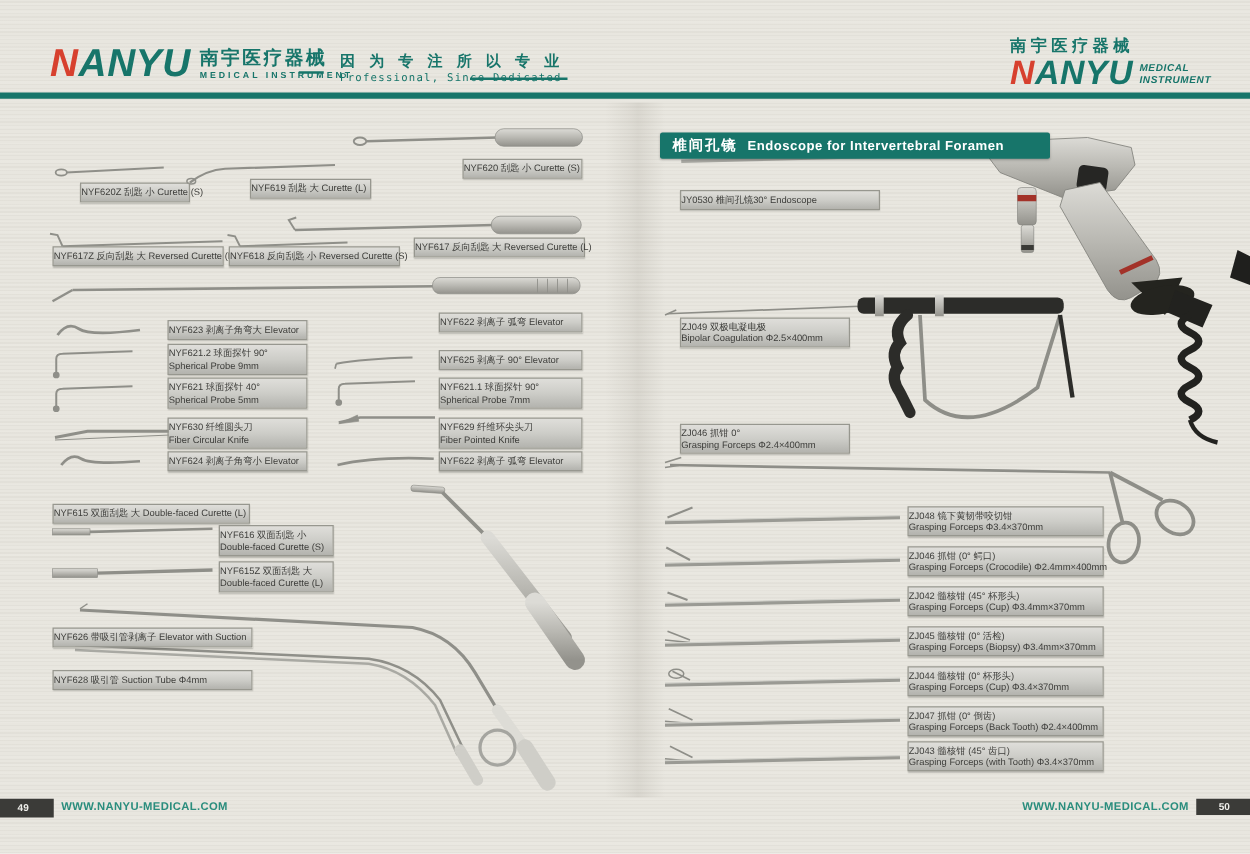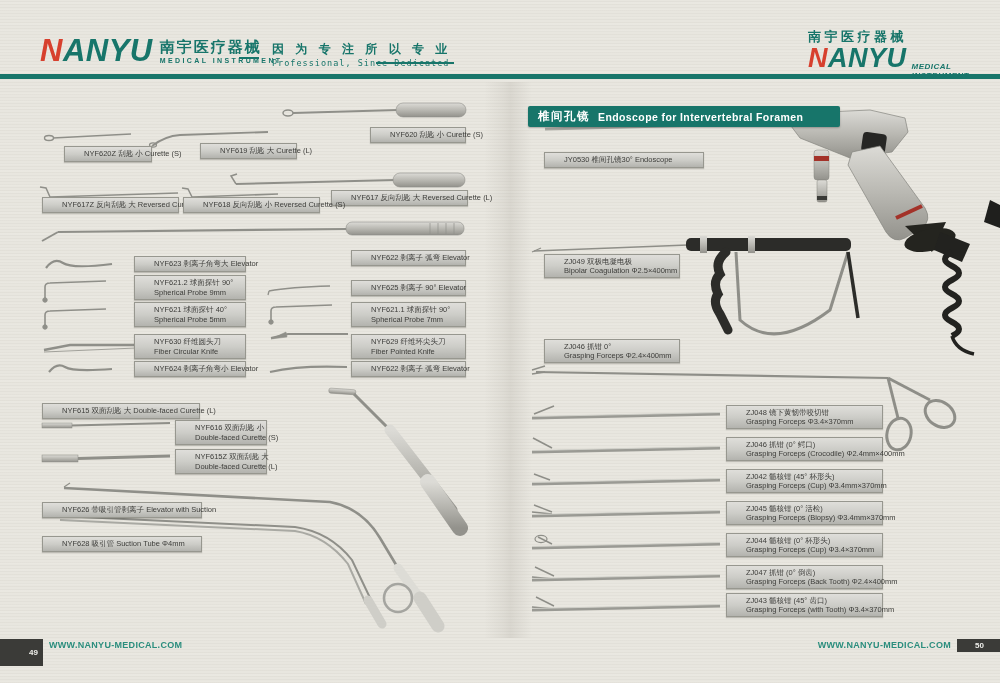--- a/index.html
+++ b/index.html
@@ -23,42 +23,42 @@
   .dash{position:absolute;left:239px;top:57px;width:20px;height:2px;background:#17756a}
   .tag{position:absolute;left:272px;top:43px}
   .tagcn{color:#17756a;font-weight:bold;font-size:12px;letter-spacing:4px;line-height:13px}
   .tagen{color:#17756a;font-size:8.5px;font-family:"DejaVu Sans Mono",monospace;letter-spacing:1px;margin-top:2px}
   .tagrule{position:absolute;left:376px;top:62px;width:78px;height:2px;background:#17756a}
   .logoR{position:absolute;left:808px;top:30px}
   .logoRcn{color:#17756a;font-weight:bold;font-size:13px;letter-spacing:3.5px;line-height:14px}
   .logoRrow{display:flex;align-items:flex-start;gap:5px;margin-top:1px}
   .nanyuR{font-style:italic;font-weight:bold;font-size:27px;line-height:26px;color:#17756a;letter-spacing:0.5px}
   .nanyuR .n1{color:#d7402e}
-  .logoRsub{font-size:8px;font-weight:bold;font-style:italic;color:#17756a;line-height:9px;margin-top:17px;letter-spacing:0.5px}
+  .logoRsub{font-size:8px;font-weight:bold;font-style:italic;color:#17756a;line-height:9px;margin-top:5px;letter-spacing:0.5px}
 
   
   .sect{position:absolute;left:528px;top:106px;width:312px;height:21px;background:#17756a;border-radius:2px;
     color:#fff;display:flex;align-items:center;gap:8px;padding-left:10px;box-sizing:border-box;
     box-shadow:0 1px 2px rgba(0,0,0,.25)}
   .sectcn{font-weight:bold;font-size:11.5px;letter-spacing:1.5px}
   .secten{font-weight:bold;font-size:10.5px;letter-spacing:0.4px}
 
   
   .lbl{position:absolute;box-sizing:border-box;
     background:linear-gradient(180deg,#dfdeda 0%,#cdcdc8 50%,#b3b3ae 100%);
     border:1px solid #97978f;box-shadow:0 1px 1px rgba(60,58,50,.25);
-    color:#3d3d3a;font-size:7.5px;line-height:9.5px;padding:2px 19px;white-space:nowrap;
+    color:#3d3d3a;font-size:7.5px;line-height:9.5px;padding:2px 0;white-space:nowrap;
     display:flex;flex-direction:column;justify-content:center}
   .lbl.tall{height:24px}
   .lbl .ln{display:block}
 
   
-  .pgbarL{position:absolute;left:0;top:639px;width:43px;height:27px;background:#3b3b38;color:#eeeeea;
+  .pgbarL{position:absolute;left:0;top:639px;width:43px;height:15px;background:#3b3b38;color:#eeeeea;
     font-size:8px;font-weight:bold;display:flex;align-items:center;justify-content:flex-end;
-    padding-right:5px;box-sizing:border-box}
+    padding-right:20px;box-sizing:border-box}
   .pgbarR{position:absolute;left:957px;top:639px;width:43px;height:13px;background:#3b3b38;color:#eeeeea;
     font-size:8px;font-weight:bold;display:flex;align-items:center;justify-content:flex-start;
     padding-left:18px;box-sizing:border-box}
   .siteL{position:absolute;left:49px;top:640px;color:#2a8d7d;font-size:9px;font-weight:bold;letter-spacing:.3px}
   .siteR{position:absolute;right:49px;top:640px;color:#2a8d7d;font-size:9px;font-weight:bold;letter-spacing:.3px}
 
   .art{position:absolute;left:0;top:0}
 </style>
 </head>
 <body>

